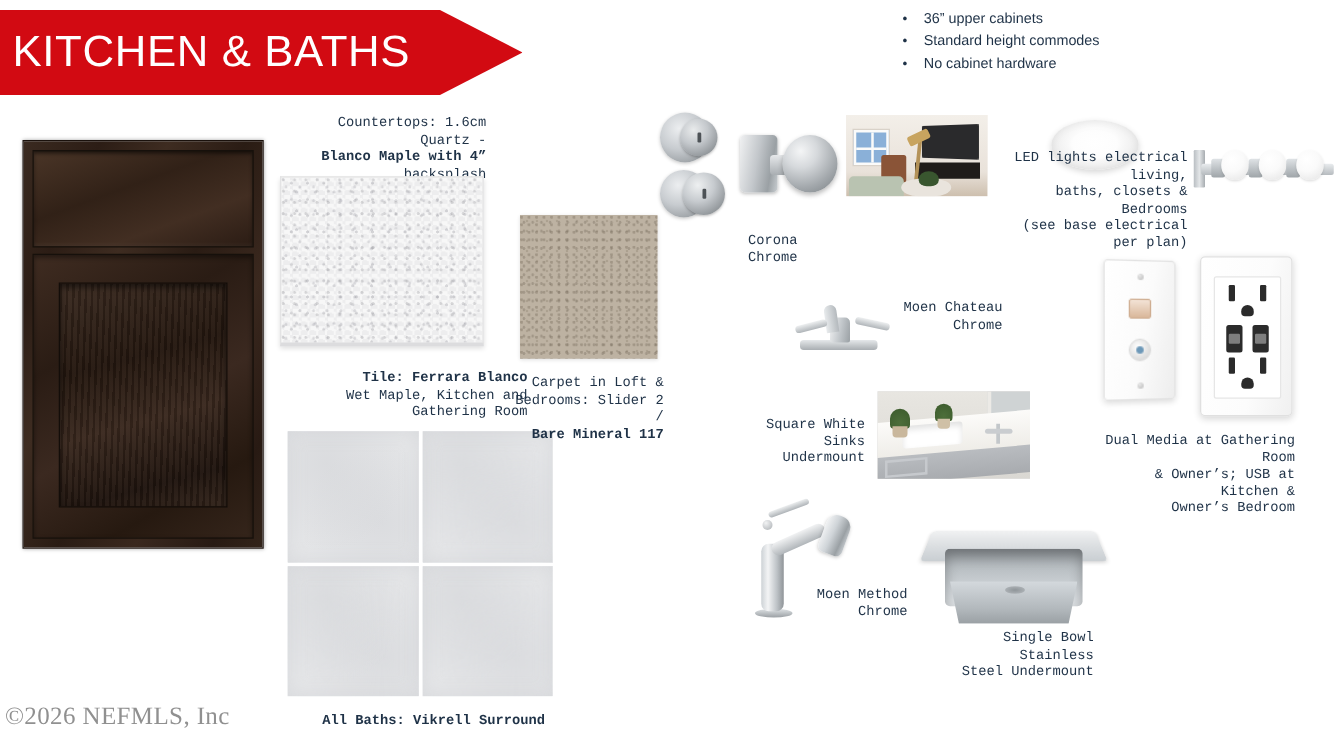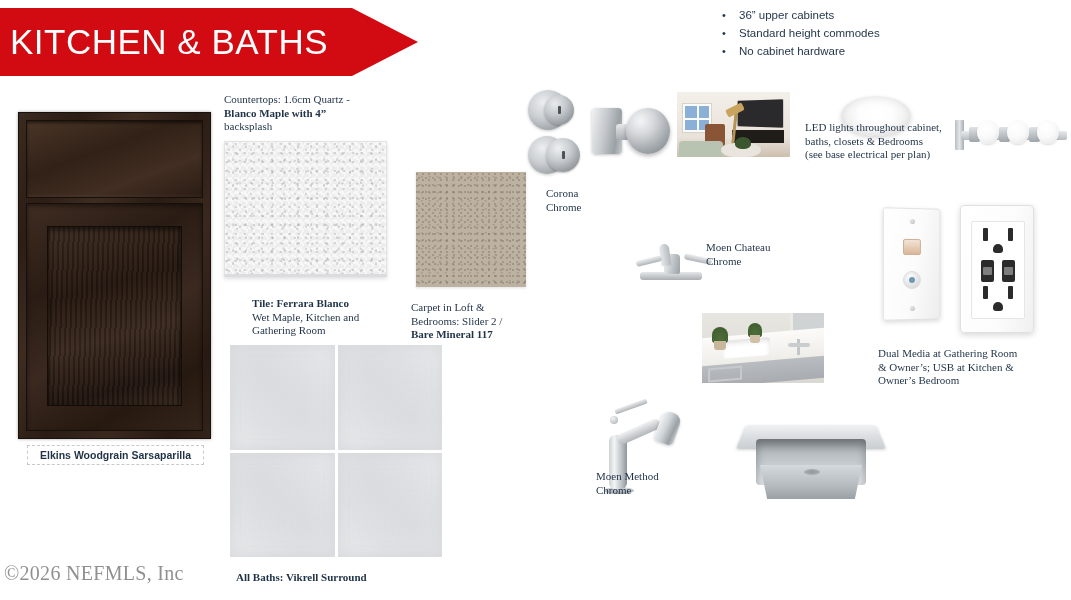--- a/index.html
+++ b/index.html
@@ -10,22 +10,22 @@
     overflow: hidden;
   }
   #page { position: relative; width: 1071px; height: 600px; background:#fff; }
 
   
   .cap {
     position: absolute;
     color: #1f3247;
     font-size: 11px;
     line-height: 13.5px;
-    text-align: left;
-    font-family: Liberation Serif, serif;
+    text-align: right;
+    font-family: Liberation Mono, monospace;
   }
   .cap b { font-weight: 700; }
 
   
   .banner {
     position: absolute; left: 0; top: 8px;
     width: 418px; height: 68px;
     background: #d20a12;
     -webkit-clip-path: polygon(0 0, 352px 0, 418px 34px, 352px 68px, 0 68px);
     clip-path: polygon(0 0, 352px 0, 418px 34px, 352px 68px, 0 68px);
@@ -328,23 +328,20 @@
       <span class="bullet-text">No cabinet hardware</span>
     </div>
   </div>
 
   <div class="cabinet">
     <div class="cab-drawer"></div>
     <div class="cab-door">
       <div class="cab-panel"></div>
     </div>
   </div>
-  <div class="labelbox">
-    <span>Elkins Woodgrain Sarsaparilla</span>
-  </div>
 
   <div class="cap" style="left:224px; top:93px; width:165px;">
     <span>Countertops: 1.6cm Quartz -</span><br>
     <b>Blanco Maple with 4”</b><br>
     <span>backsplash</span>
   </div>
   <div class="quartz"></div>
 
   <div class="cap" style="left:252px; top:297px; width:170px;">
     <b>Tile: Ferrara Blanco</b><br>
@@ -410,21 +407,21 @@
     <div class="backplate"></div>
     <div class="rail"></div>
     <div class="socket" style="left:14px;"></div>
     <div class="bulb" style="left:22px;"></div>
     <div class="socket" style="left:44px;"></div>
     <div class="bulb" style="left:52px;"></div>
     <div class="socket" style="left:74px;"></div>
     <div class="bulb" style="left:82px;"></div>
   </div>
   <div class="cap" style="left:805px; top:121px; width:145px;">
-    <span>LED lights throughout cabinet,</span><br>
+    <span>LED lights electrical living,</span><br>
     <span>baths, closets &amp; Bedrooms</span><br>
     <span>(see base electrical per plan)</span>
   </div>
 
   <div class="hw bfauc">
     <div class="bf-base"></div>
     <div class="bf-body"></div>
     <div class="bf-spout"></div>
     <div class="bf-handleL"></div>
     <div class="bf-handleR"></div>
@@ -441,39 +438,47 @@
     <div class="pv-sink"></div>
     <div class="pv-cab"></div>
     <div class="pv-cabpanel"></div>
     <div class="pv-faucet"></div>
     <div class="pv-faucet2"></div>
     <div class="pv-plant1"></div>
     <div class="pv-pot1"></div>
     <div class="pv-plant2"></div>
     <div class="pv-pot2"></div>
   </div>
+  <div class="cap" style="left:580px; top:334px; width:112px;">
+    <span>Square White Sinks</span><br>
+    <span>Undermount</span>
+  </div>
 
   <div class="hw kfauc">
     <div class="kf-base"></div>
     <div class="kf-col"></div>
     <div class="kf-arm"></div>
     <div class="kf-head"></div>
     <div class="kf-lever"></div>
     <div class="kf-leverknob"></div>
   </div>
   <div class="cap" style="left:596px; top:470px; width:130px;">
     <span>Moen Method</span><br>
     <span>Chrome</span>
   </div>
 
   <div class="hw sink">
     <div class="sink-rim"></div>
     <div class="sink-basin"></div>
     <div class="sink-body"></div>
     <div class="sink-drain"></div>
+  </div>
+  <div class="cap" style="left:745px; top:505px; width:130px;">
+    <span>Single Bowl Stainless</span><br>
+    <span>Steel Undermount</span>
   </div>
 
   <div class="hw plate1">
     <div class="p1-screw" style="top:10px;"></div>
     <div class="p1-jack" style="top:30px;"></div>
     <div class="p1-coax" style="top:62px;"></div>
     <div class="p1-screw" style="bottom:8px;"></div>
   </div>
   <div class="hw plate2">
     <div class="p2-inner">

